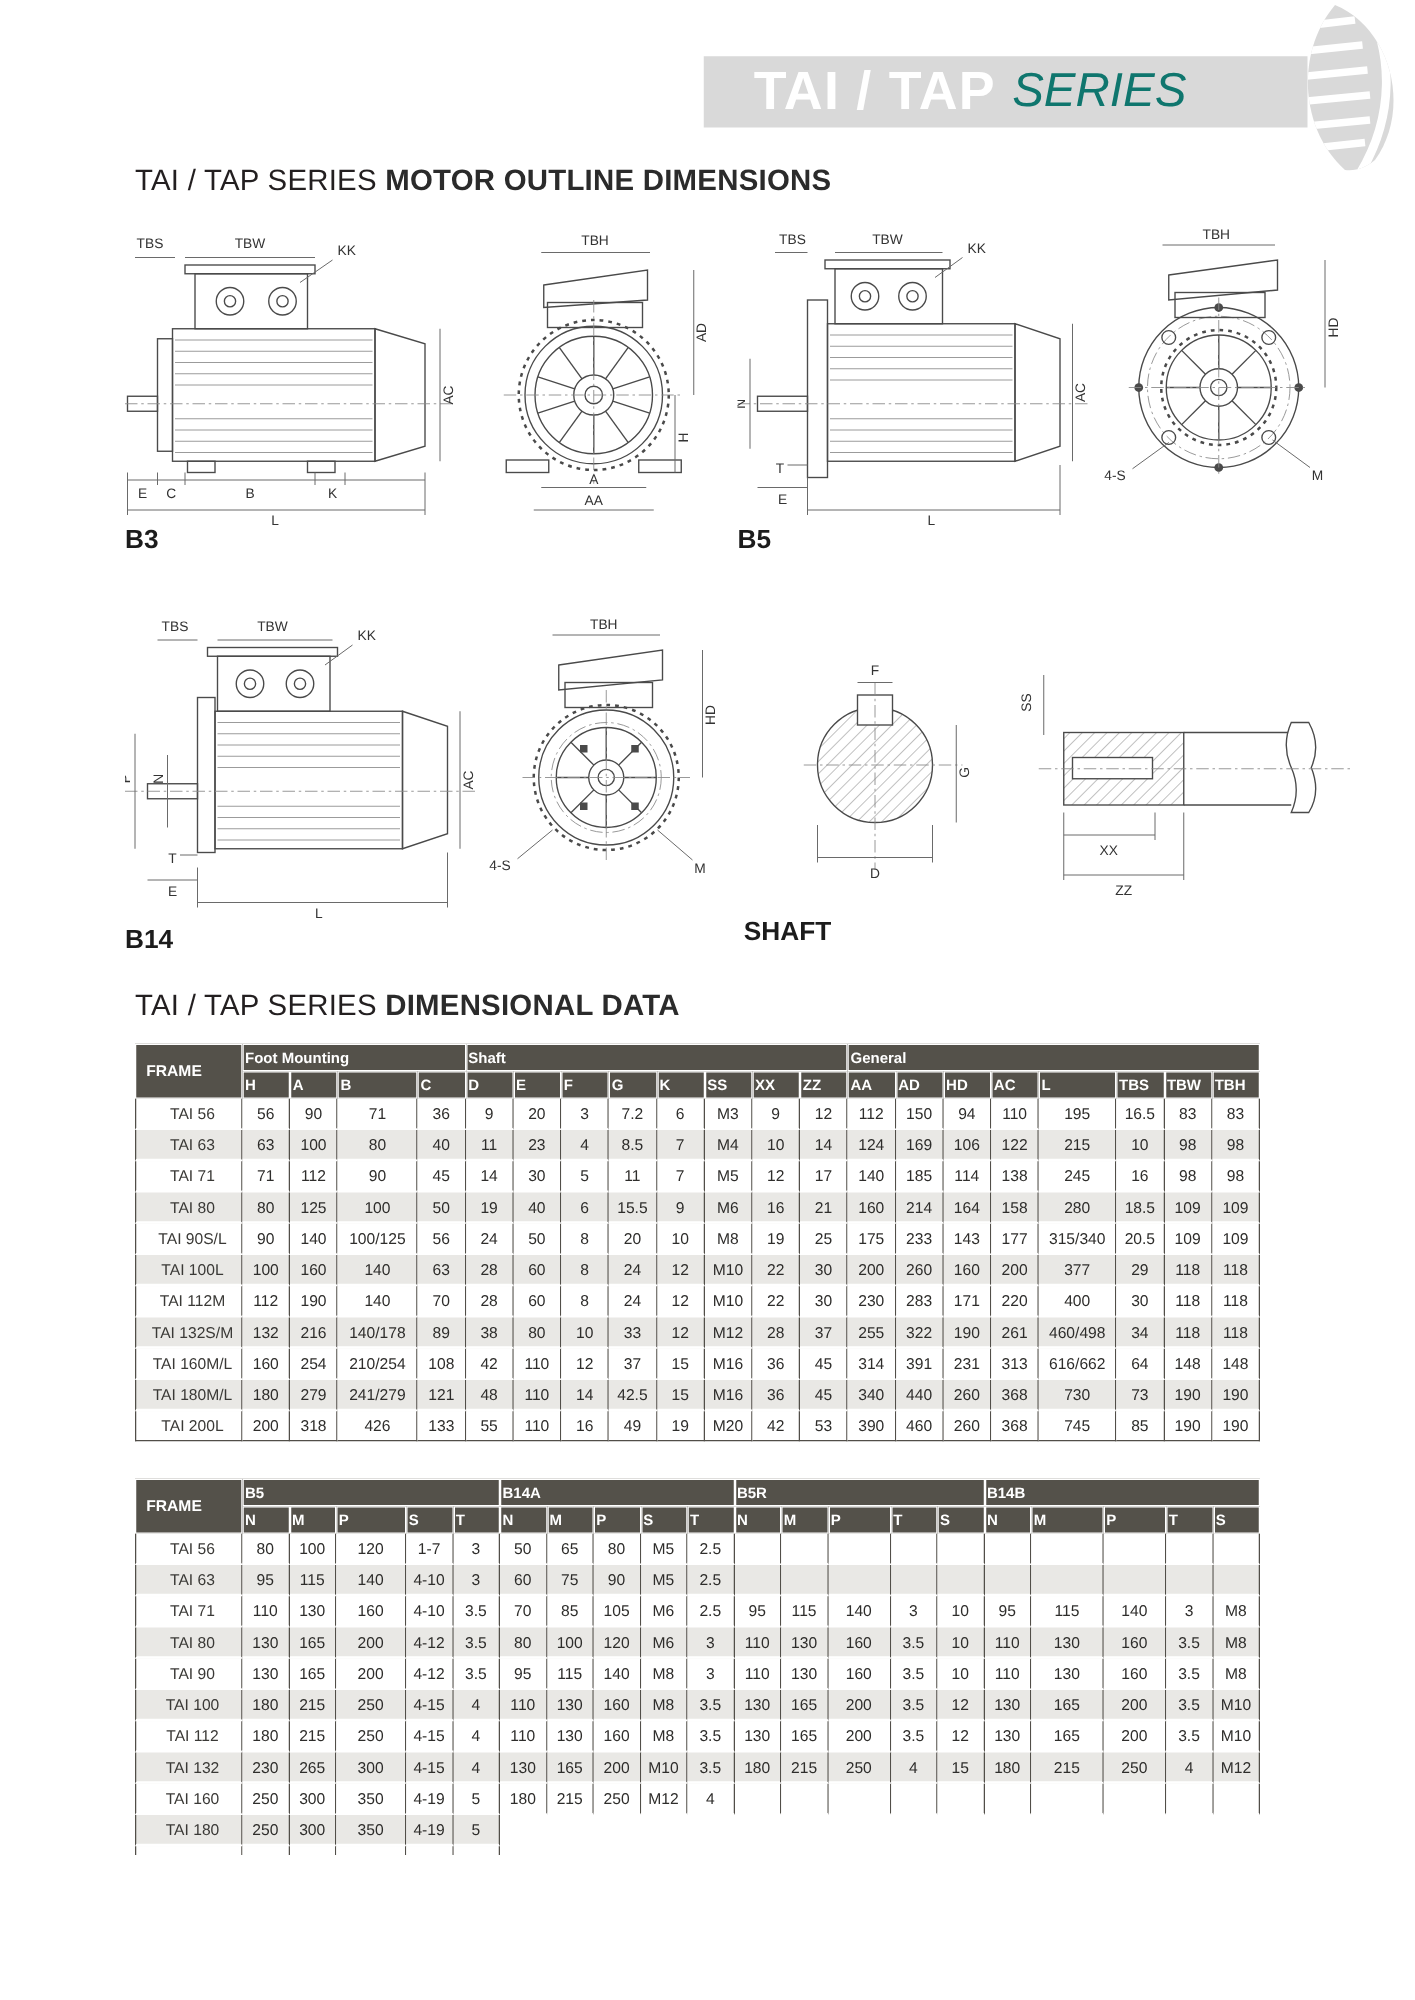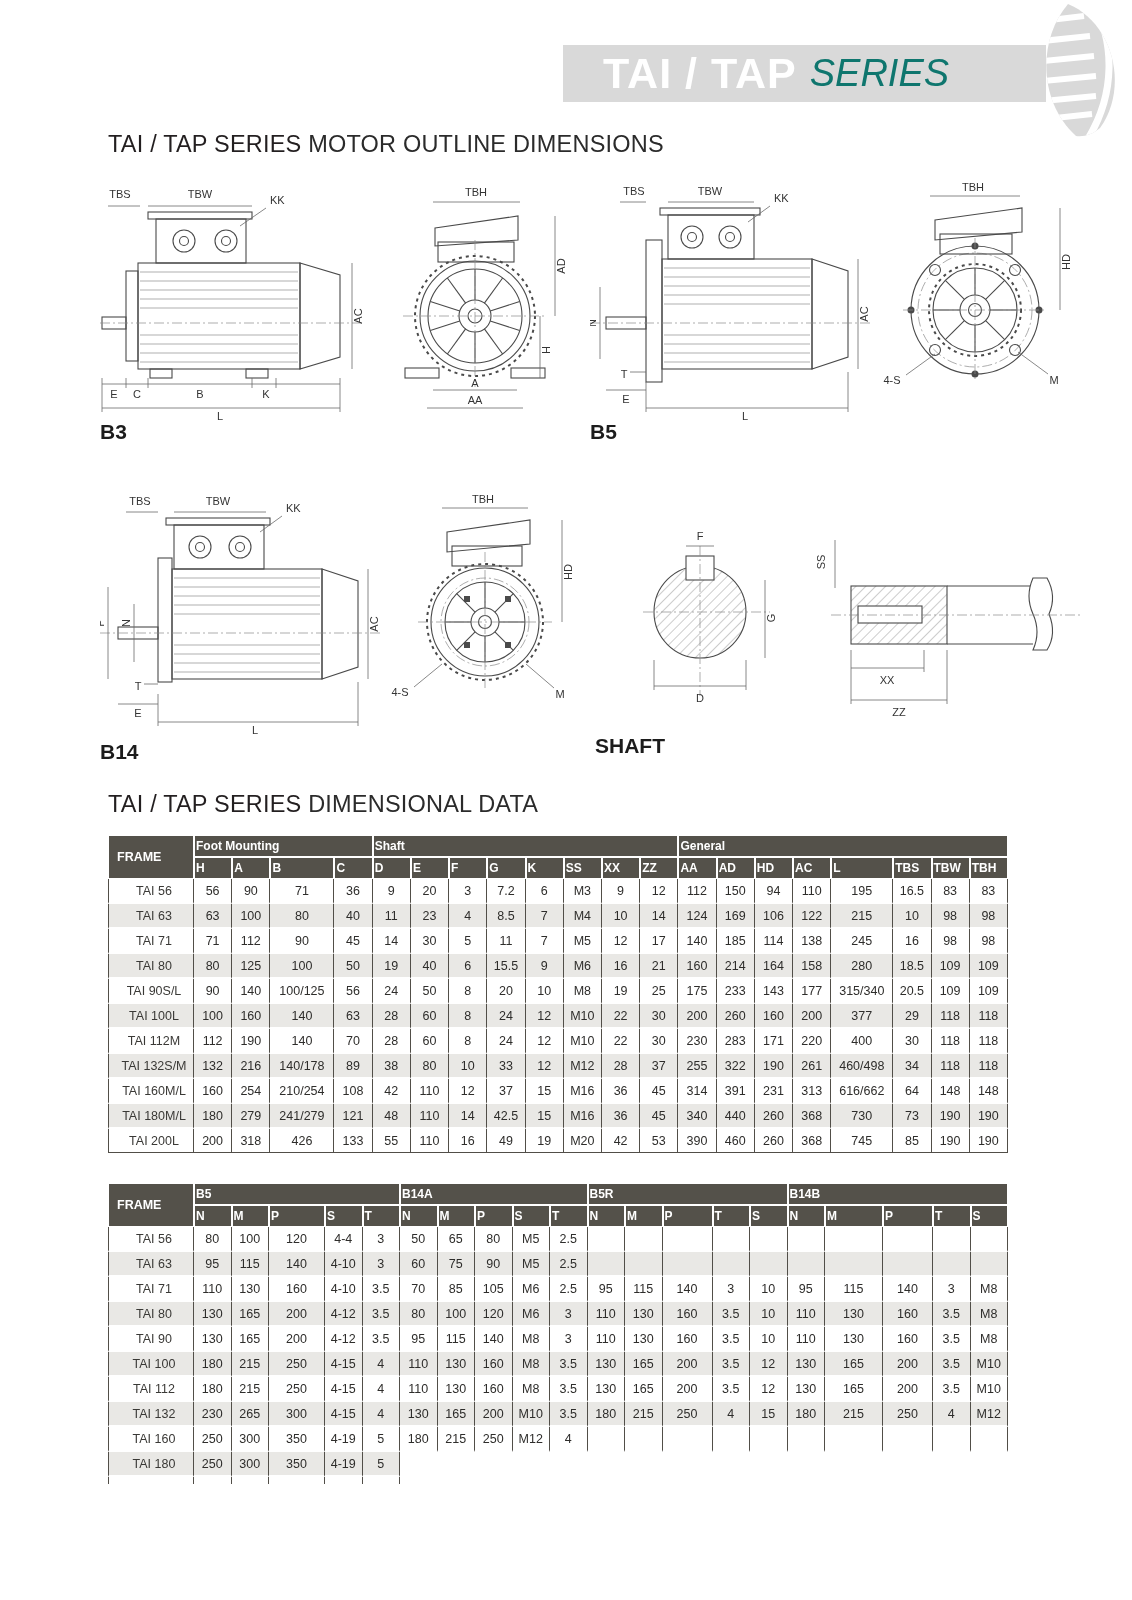--- a/index.html
+++ b/index.html
@@ -9,21 +9,21 @@
   
   .banner{position:absolute;left:563px;top:45px;width:483px;height:57px;background:#d9d9d9;
           display:flex;align-items:center;padding-left:40px;white-space:nowrap}
   .banner .bold{font-size:43px;font-weight:bold;color:#fff;letter-spacing:1px}
   .banner .it{font-size:38px;font-style:italic;font-weight:400;color:#0f766e;margin-left:13px}
   .logo{position:absolute;left:1038px;top:0}
 
   
   .h1{position:absolute;left:108px;font-size:23.5px;letter-spacing:.2px;white-space:nowrap}
   .h1 .hb{font-weight:normal}
-  .h1 .hr{font-weight:400;color:#2b2b2b}
+  .h1 .hr{font-weight:700;color:#2b2b2b}
   #heading-outline{top:131px}
   #heading-data{top:791px}
 
   
   .drawbox{position:absolute}
   #b3-box{left:100px;top:182px;width:505px;height:262px}
   #b5-box{left:590px;top:182px;width:492px;height:262px}
   #b14-box{left:100px;top:492px;width:505px;height:272px}
   #shaft-box{left:595px;top:500px;width:490px;height:258px}
   .caption{position:absolute;bottom:0;left:0;width:100%;
@@ -786,21 +786,21 @@
           <th class="sub-h">T</th>
           <th class="sub-h">S</th>
         </tr>
       </thead>
       <tbody>
         <tr>
           <td class="frame-c">TAI 56</td>
           <td>80</td>
           <td>100</td>
           <td>120</td>
-          <td>4-4</td>
+          <td>1-7</td>
           <td>3</td>
           <td>50</td>
           <td>65</td>
           <td>80</td>
           <td>M5</td>
           <td>2.5</td>
           <td></td>
           <td></td>
           <td></td>
           <td></td>

